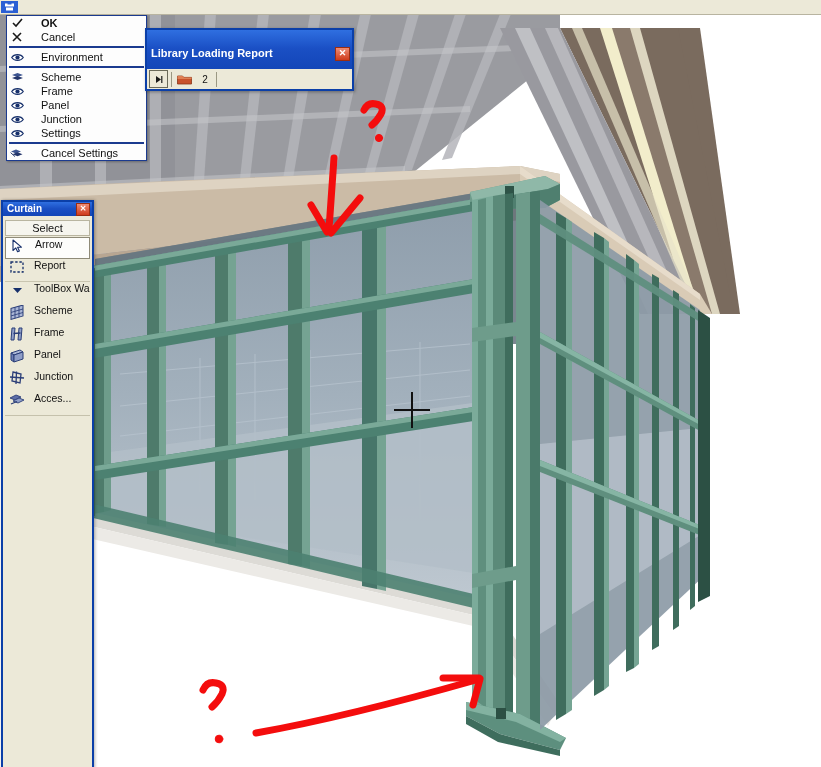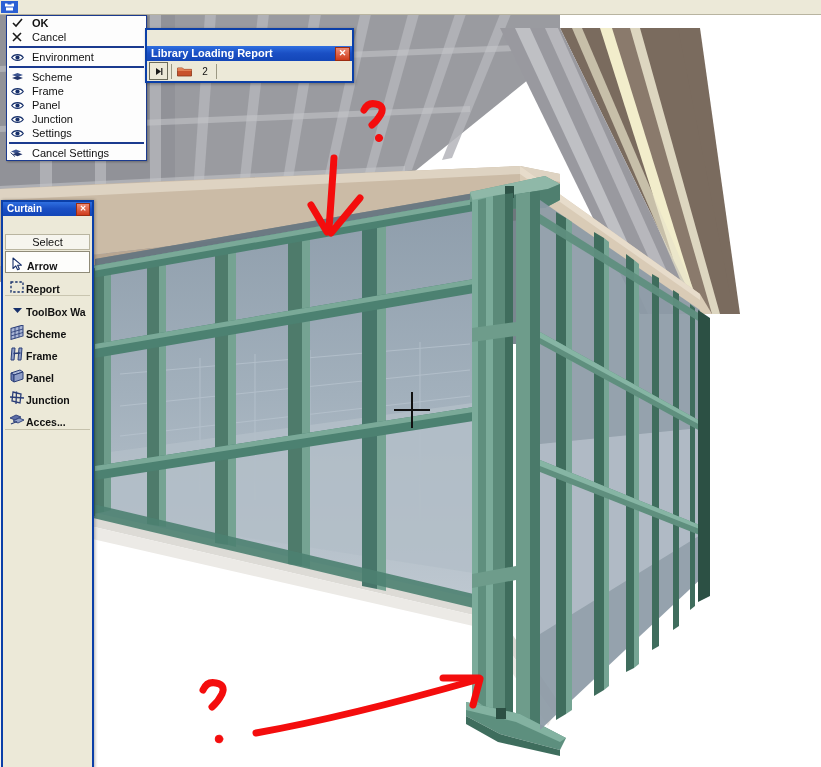--- a/index.html
+++ b/index.html
@@ -74,21 +74,21 @@
     border: 1px solid #1b3a8f;
     z-index: 60;
     font-size: 11px;
     color: #111;
     box-shadow: 1px 1px 2px rgba(0,0,0,.28);
   }
   .eye-row {
     display: flex; align-items: center;
     height: 14px;
     padding: 0 3px;
-    gap: 8px;
+    gap: 17px;
     white-space: nowrap;
   }
   .eye-row .ico {
     width: 14px; min-width: 14px; height: 12px;
     display: flex; align-items: center; justify-content: center;
   }
   .eye-row .lbl { font-size: 11px; line-height: 12px; }
   .eye-row.bold .lbl { font-weight: bold; }
   .eye-sep {
     height: 0; border-top: 2px solid #1b3a8f;
@@ -98,28 +98,27 @@
   
   .llr {
     position: absolute; left: 145px; top: 28px;
     width: 205px;
     border: 2px solid #0b3fa8;
     background: #ece9d8;
     z-index: 70;
     box-shadow: 1px 1px 3px rgba(0,0,0,.35);
   }
   .llr-title {
-    height: 15px;
+    height: 31px;
     background: linear-gradient(to bottom,#2f6fe0 0%,#1a4fc4 48%,#1346b8 100%);
     display: flex; align-items: center;
-    padding: 0 2px 0 4px;
+    padding: 8px 2px 0 4px;
     color: #fff;
     font-size: 11px; font-weight: bold;
     white-space: nowrap;
-    margin-top: 16px;
   }
   .llr-title .t { flex: 1; line-height: 13px; }
   .llr-close {
     width: 13px; height: 12px;
     background: linear-gradient(to bottom,#ee8b74,#cf3b1b);
     border: 1px solid #9b2d12;
     color: #fff; font-size: 9px; font-weight: bold;
     display: flex; align-items: center; justify-content: center;
     line-height: 9px;
   }
@@ -163,37 +162,36 @@
   }
   .tb-title .t { flex: 1; line-height: 12px; }
   .tb-close {
     width: 12px; height: 11px;
     background: linear-gradient(to bottom,#ee8b74,#cf3b1b);
     border: 1px solid #9b2d12;
     color: #fff; font-size: 8px; font-weight: bold;
     display: flex; align-items: center; justify-content: center;
     line-height: 8px;
   }
-  .tb-inner { padding: 18px 2px 0 2px; }
+  .tb-inner { padding: 4px 2px 0 2px; }
   .tb-head {
     height: 14px;
     background: #f6f5ee;
     border: 1px solid #b9b5a0;
     font-size: 11px; color: #111;
     display: flex; align-items: center; justify-content: center;
     margin-bottom: 1px;
   }
   .tb-item {
     height: 22px;
-    display: flex; align-items: flex-end;
+    display: flex; align-items: flex-start;
     font-size: 10.5px; color: #111;
-    gap: 0;
+    gap: 8px;
     padding-left: 3px;
     white-space: nowrap;
-    font-weight: bold;
   }
   .tb-item .ico {
     width: 18px; min-width: 18px; height: 16px;
     display: flex; align-items: center; justify-content: center;
   }
   .tb-item.sel {
     background: #fdfdfb;
     border: 1px solid #8f8b78;
     height: 20px;
   }

